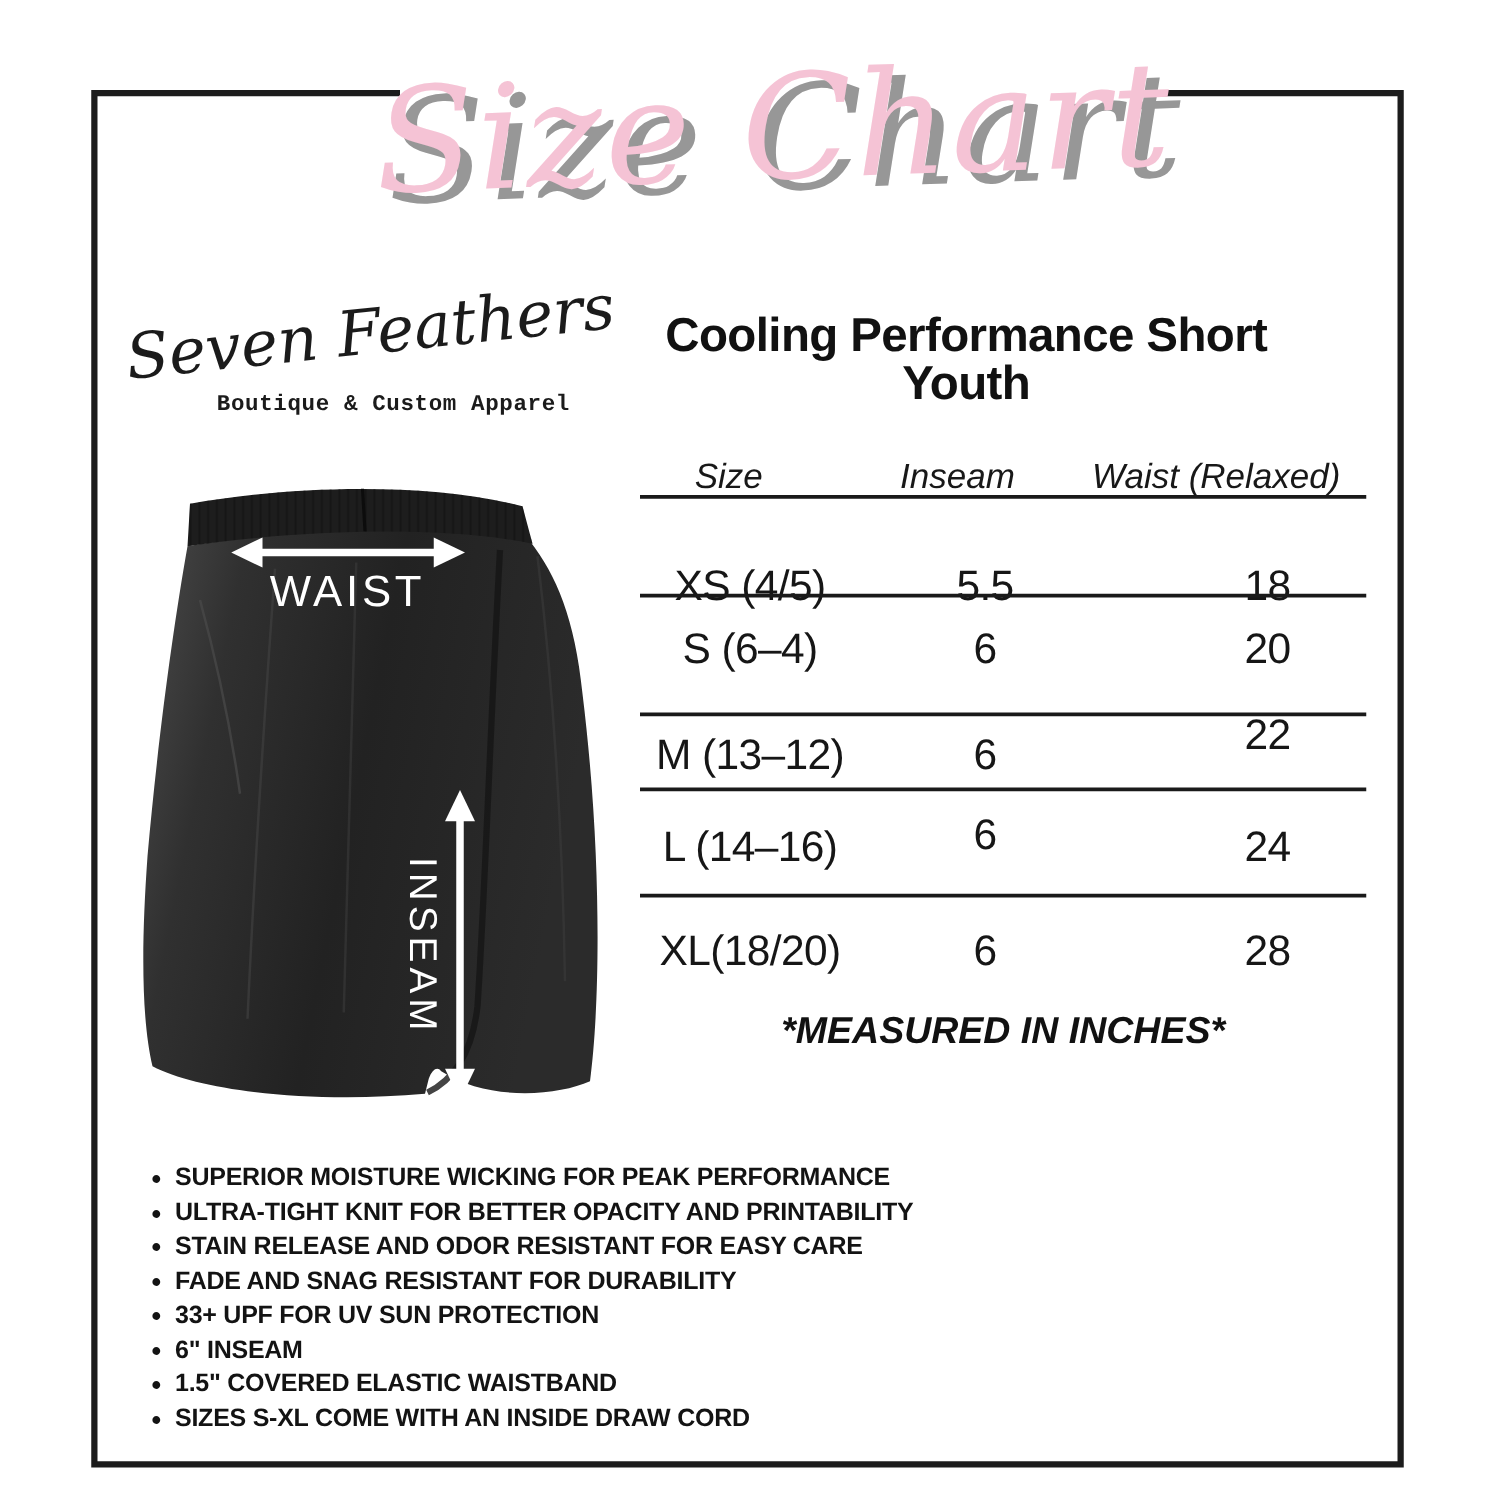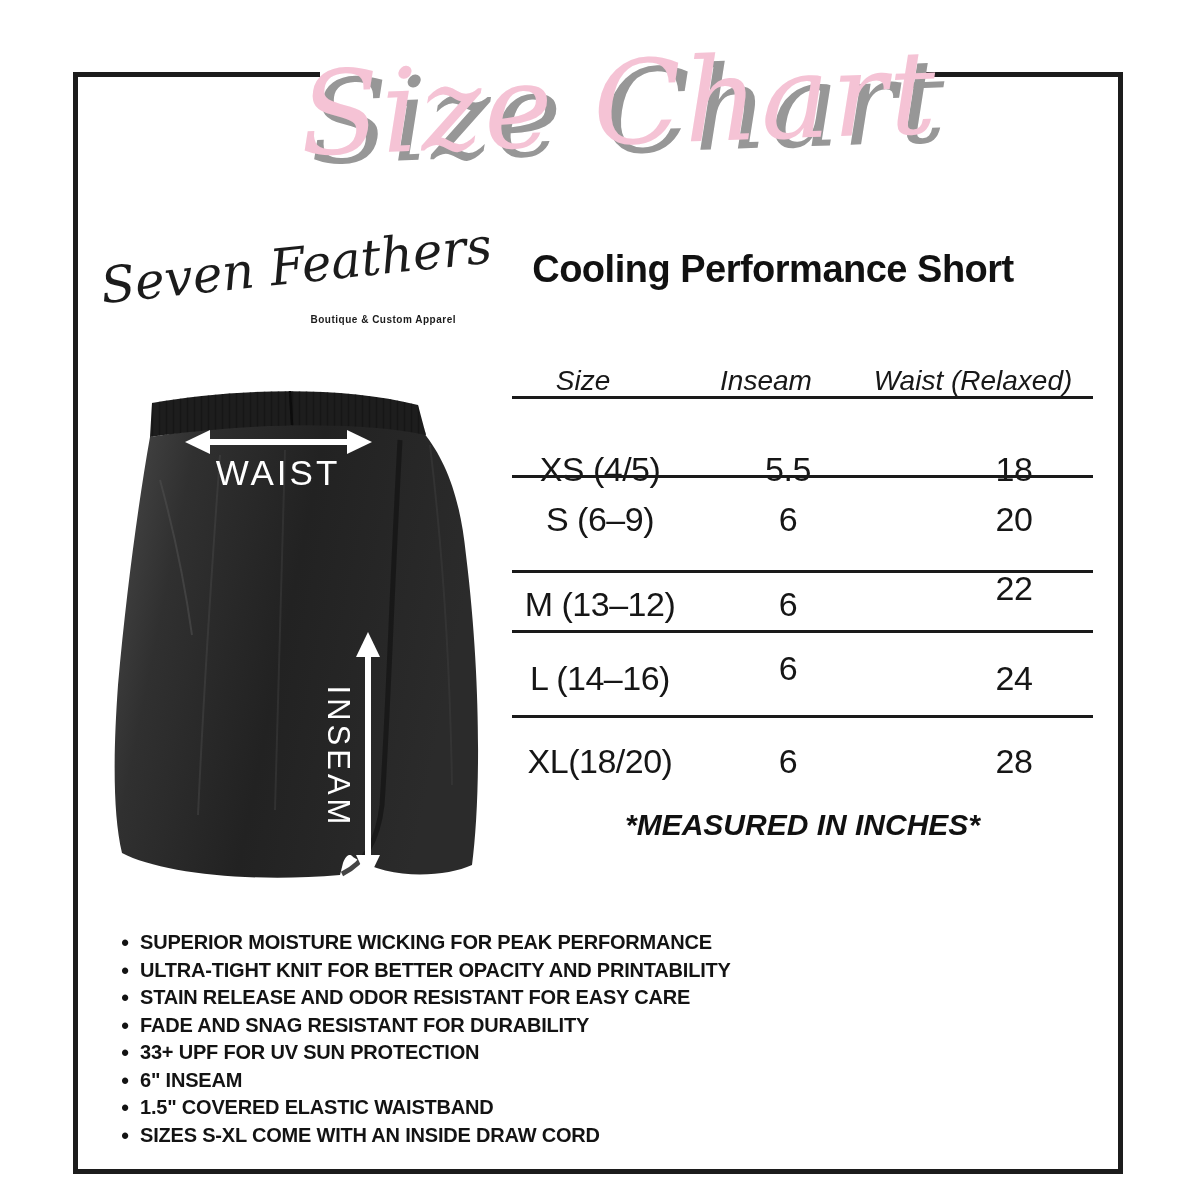--- a/index.html
+++ b/index.html
@@ -24,21 +24,21 @@
     transform:rotate(-2deg);letter-spacing:2px;white-space:nowrap;
   }
   
   .brand-script{
     position:absolute;left:100px;top:238px;width:370px;text-align:center;
     font-family:"DejaVu Serif", serif;font-style:italic;font-weight:500;
     font-size:50px;color:#1b1b1b;transform:rotate(-6deg);white-space:nowrap;
   }
   .brand-tagline{
     position:absolute;left:100px;top:314px;width:356px;text-align:right;
-    font-family:Liberation Sans, sans-serif;font-size:10px;font-weight:bold;
+    font-family:Liberation Mono, monospace;font-size:18px;font-weight:bold;
     letter-spacing:.5px;color:#1b1b1b;
   }
   
   .product-title{
     position:absolute;left:492px;top:250px;width:562px;text-align:center;
     font-size:38px;font-weight:bold;line-height:1.0;color:#111;
     letter-spacing:-.5px;
   }
   
   .size-table{position:absolute;left:512px;top:352px;width:581px;height:520px;}
@@ -81,38 +81,39 @@
 <div class="frame"></div>
 <div class="frame-gap"></div>
 
 <div class="script-title">Size Chart</div>
 
 <div class="brand-script">Seven Feathers</div>
 <div class="brand-tagline">Boutique &amp; Custom Apparel</div>
 
 <div class="product-title">
   <div>Cooling Performance Short</div>
+  <div>Youth</div>
 </div>
 
 <div class="size-table">
   <div class="col-head c0">Size</div>
   <div class="col-head c1">Inseam</div>
   <div class="col-head c2">Waist (Relaxed)</div>
 
   <div class="tline l0"></div>
 
   <div class="row0">
     <span class="cell size">XS (4/5)</span>
     <span class="cell inseam">5.5</span>
     <span class="cell waist">18</span>
   </div>
   <div class="tline l1"></div>
 
   <div class="row1">
-    <span class="cell size">S (6–9)</span>
+    <span class="cell size">S (6–4)</span>
     <span class="cell inseam">6</span>
     <span class="cell waist">20</span>
   </div>
   <div class="tline l2"></div>
 
   <div class="row2">
     <span class="cell size">M (13–12)</span>
     <span class="cell inseam">6</span>
     <span class="cell waist">22</span>
   </div>

